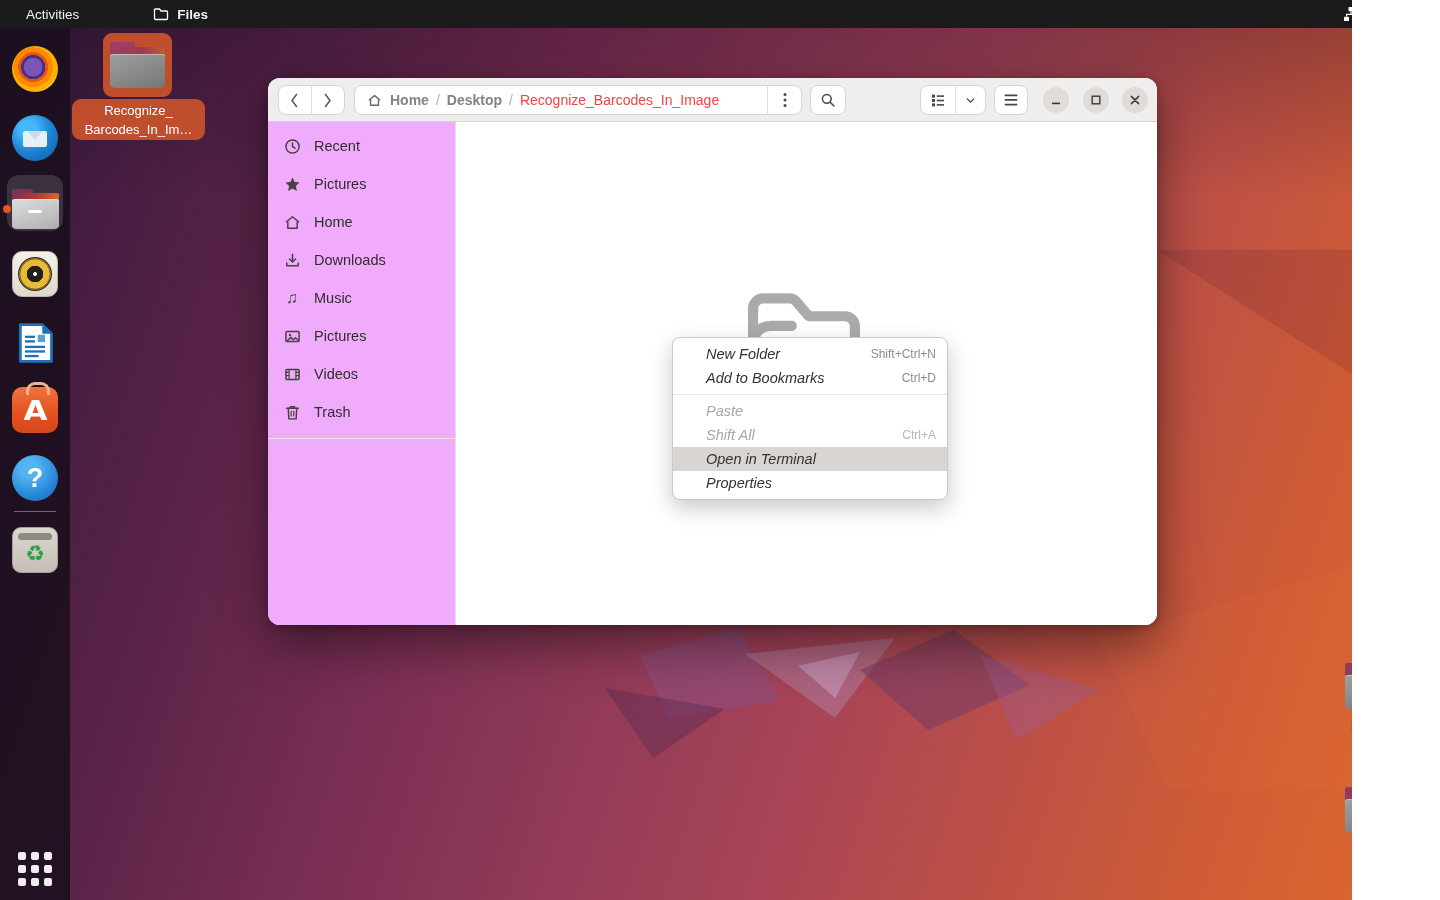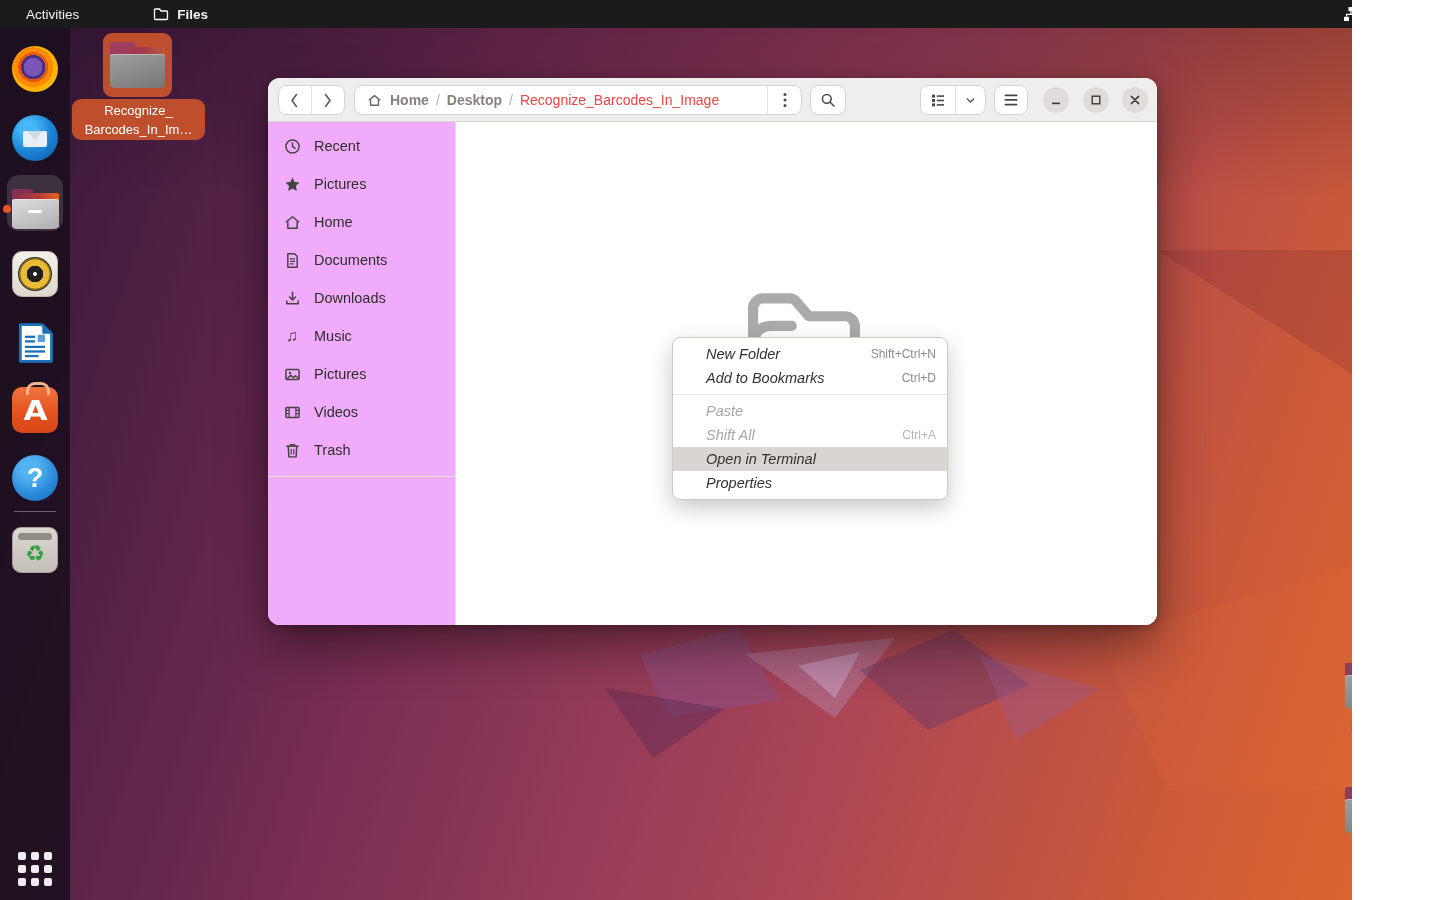--- a/index.html
+++ b/index.html
@@ -388,29 +388,20 @@
           <span class="sb-ico">
               <svg width="17" height="17" viewBox="0 0 16 16" fill="none" stroke="#454340" stroke-width="1.4" stroke-linejoin="round">
                 <path d="M1.8 7.8 8 2.6l6.2 5.2"></path>
                 <path d="M3.6 7V13.4h8.8V7"></path>
               </svg>
             </span>
           <span>Home</span>
         </div>
         <div class="sb-row">
           <span class="sb-ico">
-              <svg width="17" height="17" viewBox="0 0 16 16" fill="none" stroke="#454340" stroke-width="1.4" stroke-linejoin="round">
-                <path d="M3.6 1.6h6.2L12.4 4v10.4H3.6z"></path>
-                <path d="M5.6 6.4h4.8M5.6 8.8h4.8M5.6 11.2h3.4" stroke-width="1.1"></path>
-              </svg>
-            </span>
-          <span>Documents</span>
-        </div>
-        <div class="sb-row">
-          <span class="sb-ico">
               <svg width="17" height="17" viewBox="0 0 16 16" fill="none" stroke="#454340" stroke-width="1.4" stroke-linecap="round" stroke-linejoin="round">
                 <path d="M8 2.2V9"></path>
                 <path d="M5.2 6.6 8 9.4l2.8-2.8"></path>
                 <path d="M2.6 10.4V13h10.8v-2.6"></path>
               </svg>
             </span>
           <span>Downloads</span>
         </div>
         <div class="sb-row">
           <span class="sb-ico" style="font-size:16px;">♫</span>

